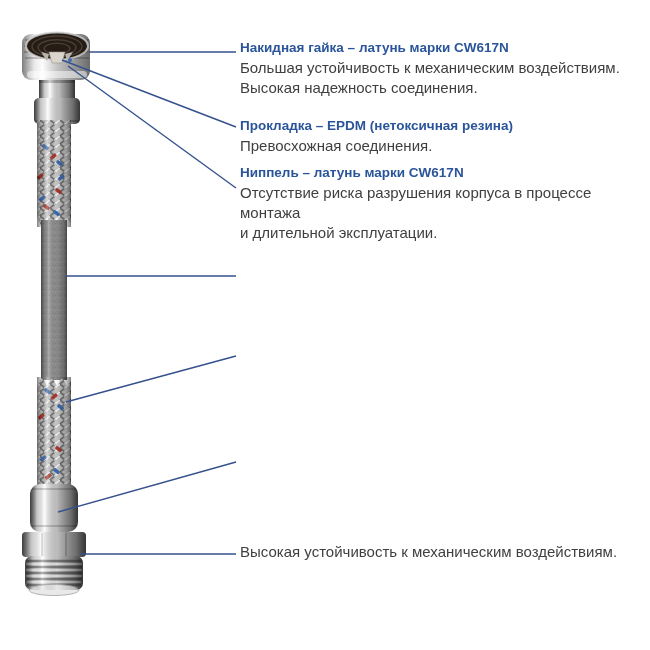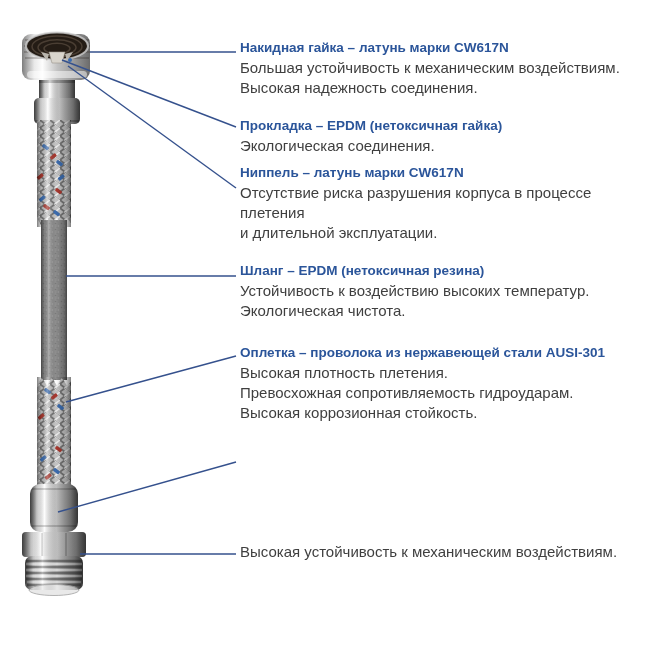--- a/index.html
+++ b/index.html
@@ -162,42 +162,31 @@
     </g>
   </svg>
 
   <div class="ann" style="top:38px">
     <div class="ann-title">Накидная гайка – латунь марки CW617N</div>
     <div class="ann-line">Большая устойчивость к механическим воздействиям.</div>
     <div class="ann-line">Высокая надежность соединения.</div>
   </div>
 
   <div class="ann" style="top:116px">
-    <div class="ann-title">Прокладка – EPDM (нетоксичная гайка)</div>
-    <div class="ann-line">Экологическая соединения.</div>
+    <div class="ann-title">Прокладка – EPDM (нетоксичная резина)</div>
+    <div class="ann-line">Превосхожная соединения.</div>
   </div>
 
   <div class="ann" style="top:163px">
     <div class="ann-title">Ниппель – латунь марки CW617N</div>
-    <div class="ann-line">Отсутствие риска разрушения корпуса в процессе плетения</div>
+    <div class="ann-line">Отсутствие риска разрушения корпуса в процессе монтажа</div>
     <div class="ann-line">и длительной эксплуатации.</div>
   </div>
 
-  <div class="ann" style="top:261px">
-    <div class="ann-title">Шланг – EPDM (нетоксичная резина)</div>
-    <div class="ann-line">Устойчивость к воздействию высоких температур.</div>
-    <div class="ann-line">Экологическая чистота.</div>
-  </div>
 
-  <div class="ann" style="top:343px">
-    <div class="ann-title">Оплетка – проволока из нержавеющей стали AUSI-301</div>
-    <div class="ann-line">Высокая плотность плетения.</div>
-    <div class="ann-line">Превосхожная сопротивляемость гидроударам.</div>
-    <div class="ann-line">Высокая коррозионная стойкость.</div>
-  </div>
 
   <div class="ann" style="top:448px">
   </div>
 
   <div class="ann" style="top:542px">
     <div class="ann-line">Высокая устойчивость к механическим воздействиям.</div>
   </div>
 
 </div>
 

